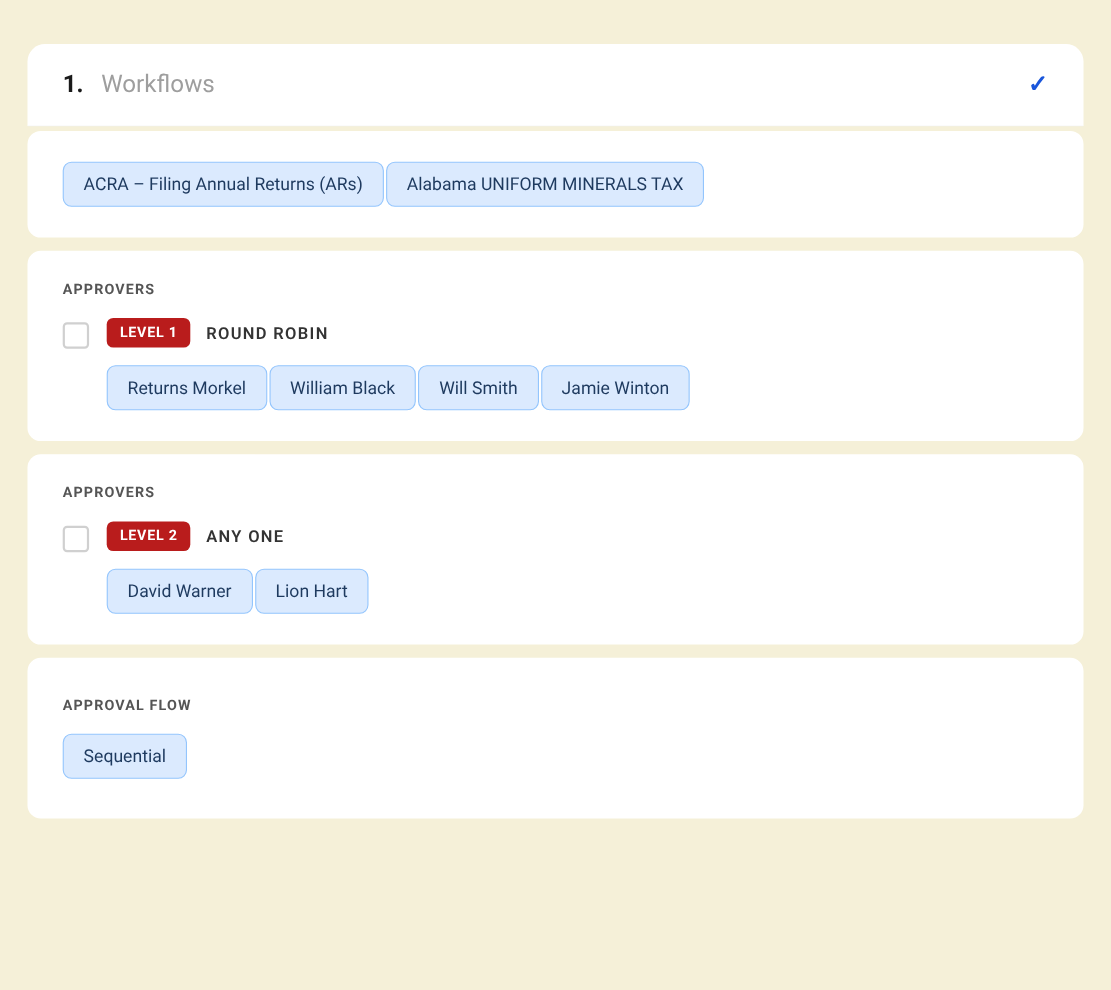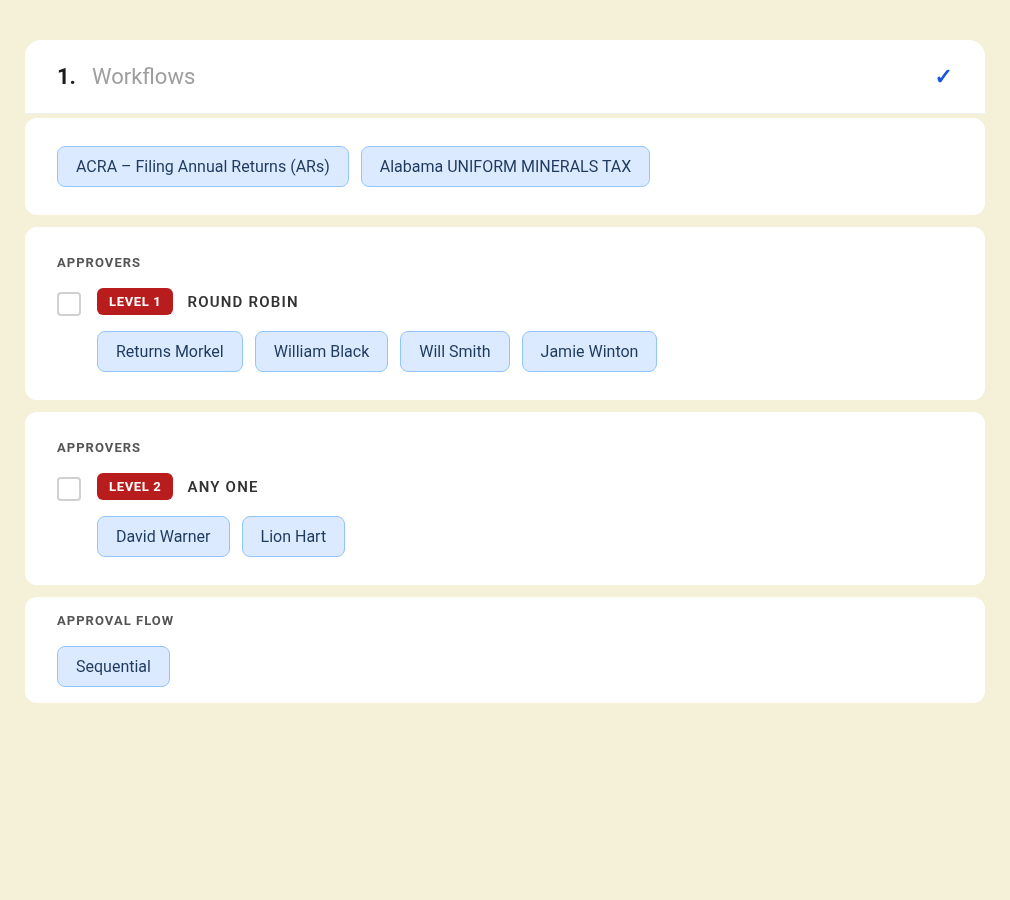--- a/index.html
+++ b/index.html
@@ -71,21 +71,21 @@
       letter-spacing: 0.08em;
       color: #555555;
       margin-bottom: 18px;
       text-transform: uppercase;
     }
 
     
     .tags-row {
       display: flex;
       flex-wrap: wrap;
-      gap: 12px;
+      gap: 2px;
     }
 
     .tag {
       background: #dbeafe;
       border: 1.5px solid #93c5fd;
       border-radius: 8px;
       padding: 10px 18px;
       font-size: 16px;
       color: #1e3a5f;
       font-weight: 400;
@@ -136,21 +136,21 @@
       font-weight: 600;
       letter-spacing: 0.08em;
       color: #333333;
       text-transform: uppercase;
     }
 
     
     .approval-flow-card {
       background: #ffffff;
       border-radius: 12px;
-      padding: 16px 32px;
+      padding: 36px 32px;
       margin-bottom: 0;
     }
   </style>
 </head>
 <body>
 
 <div class="container">
 
   <div class="workflows-header">
     <div class="workflows-title-group">

